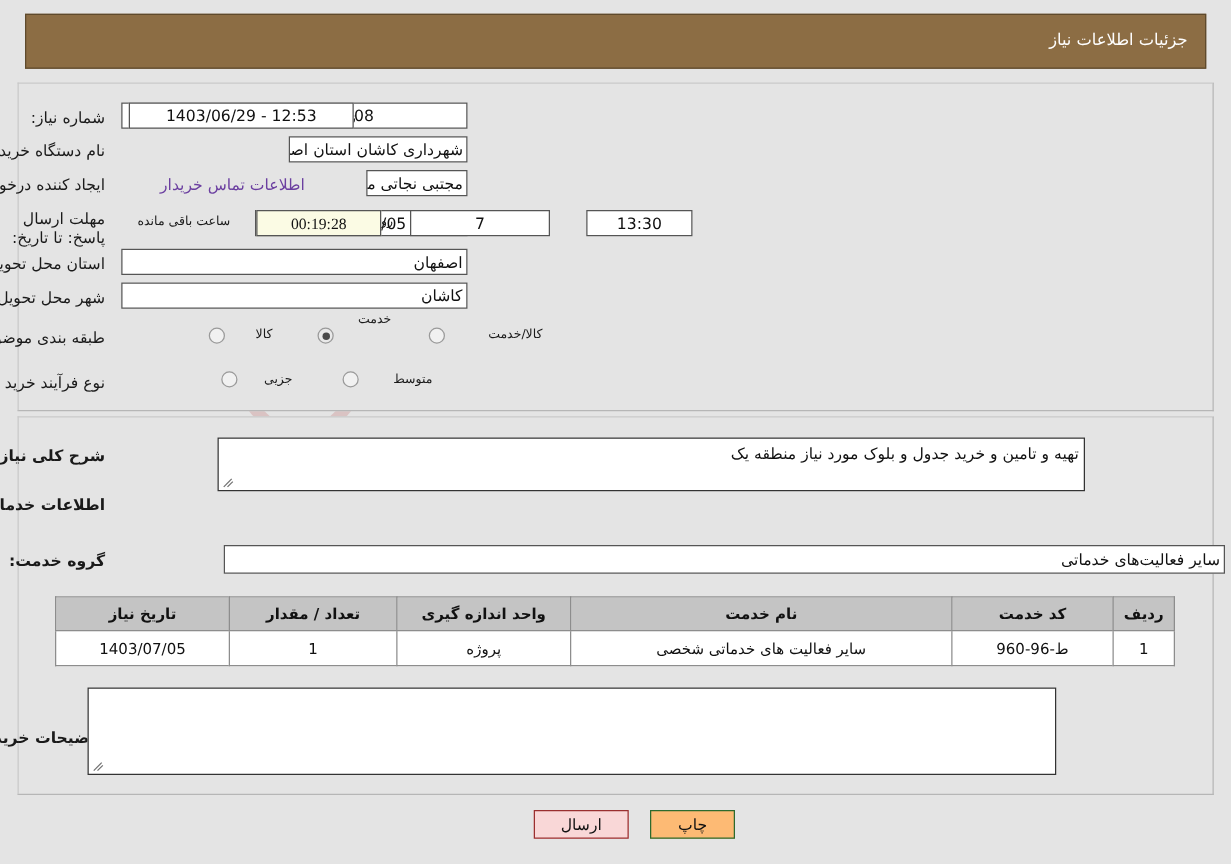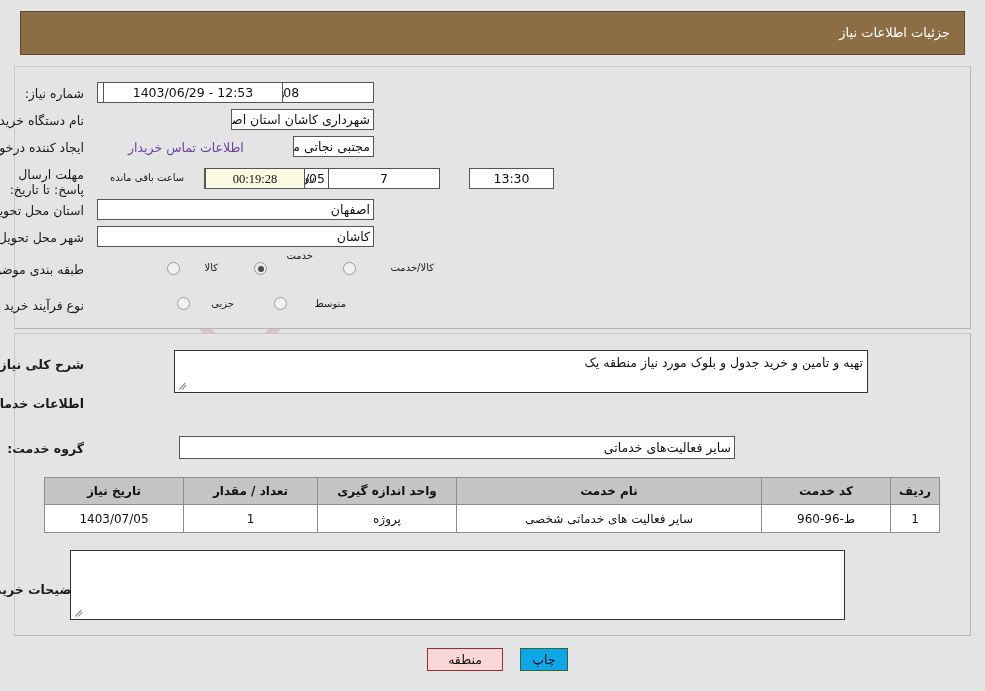--- a/index.html
+++ b/index.html
@@ -211,22 +211,22 @@
     position: absolute;
     font-size: 12.5px;
     text-align: center;
     box-sizing: border-box;
     cursor: pointer;
     z-index: 3;
     line-height: 21px;
     height: 23px;
   }
   .btn-print {
-    left: 520px; top: 648px; width: 48px;
-    background: #0ea5e9;
+    left: 520px; top: 648px; width: 68px;
+    background: #fdba74;
     border: 1px solid #2d6a2d;
     color: #111111;
   }
   .btn-back {
     left: 427px; top: 648px; width: 76px;
     background: #f9d7d7;
     border: 1px solid #9a2f2f;
     color: #111111;
   }
 </style>
@@ -297,21 +297,21 @@
     <div class="ta-text">تهیه و تامین و خرید جدول و  بلوک مورد نیاز منطقه یک</div>
     <div class="grip">
         <i></i>
         <i></i>
       </div>
   </div>
 
   <div class="lbl lbl-b" style="right:901px; top:396px;">اطلاعات خدمات مورد نیاز</div>
 
   <div class="lbl lbl-b" style="right:901px; top:441px;">گروه خدمت:</div>
-  <div class="box box-r" style="left:179px; top:436px; width:556px; height:23px; line-height:21px;">سایر فعالیت‌های خدماتی</div>
+  <div class="box box-r" style="left:179px; top:436px; width:801px; height:23px; line-height:21px;">سایر فعالیت‌های خدماتی</div>
 
   <table class="tbl">
     <thead>
       <tr>
         <th style="width:40px;">ردیف</th>
         <th style="width:120px;">کد خدمت</th>
         <th>نام خدمت</th>
         <th style="width:130px;">واحد اندازه گیری</th>
         <th style="width:125px;">تعداد / مقدار</th>
         <th style="width:130px;">تاریخ نیاز</th>
@@ -332,15 +332,15 @@
   <div class="lbl lbl-b" style="right:901px; top:582px;">توضیحات خریدار:</div>
   <div class="ta" style="left:70px; top:550px; width:775px; height:70px;">
     <div class="ta-text"></div>
     <div class="grip">
         <i></i>
         <i></i>
       </div>
   </div>
 
   <div class="btn btn-print">چاپ</div>
-  <div class="btn btn-back">منطقه</div>
+  <div class="btn btn-back">ارسال</div>
 
 </div>
 
 </body></html>

